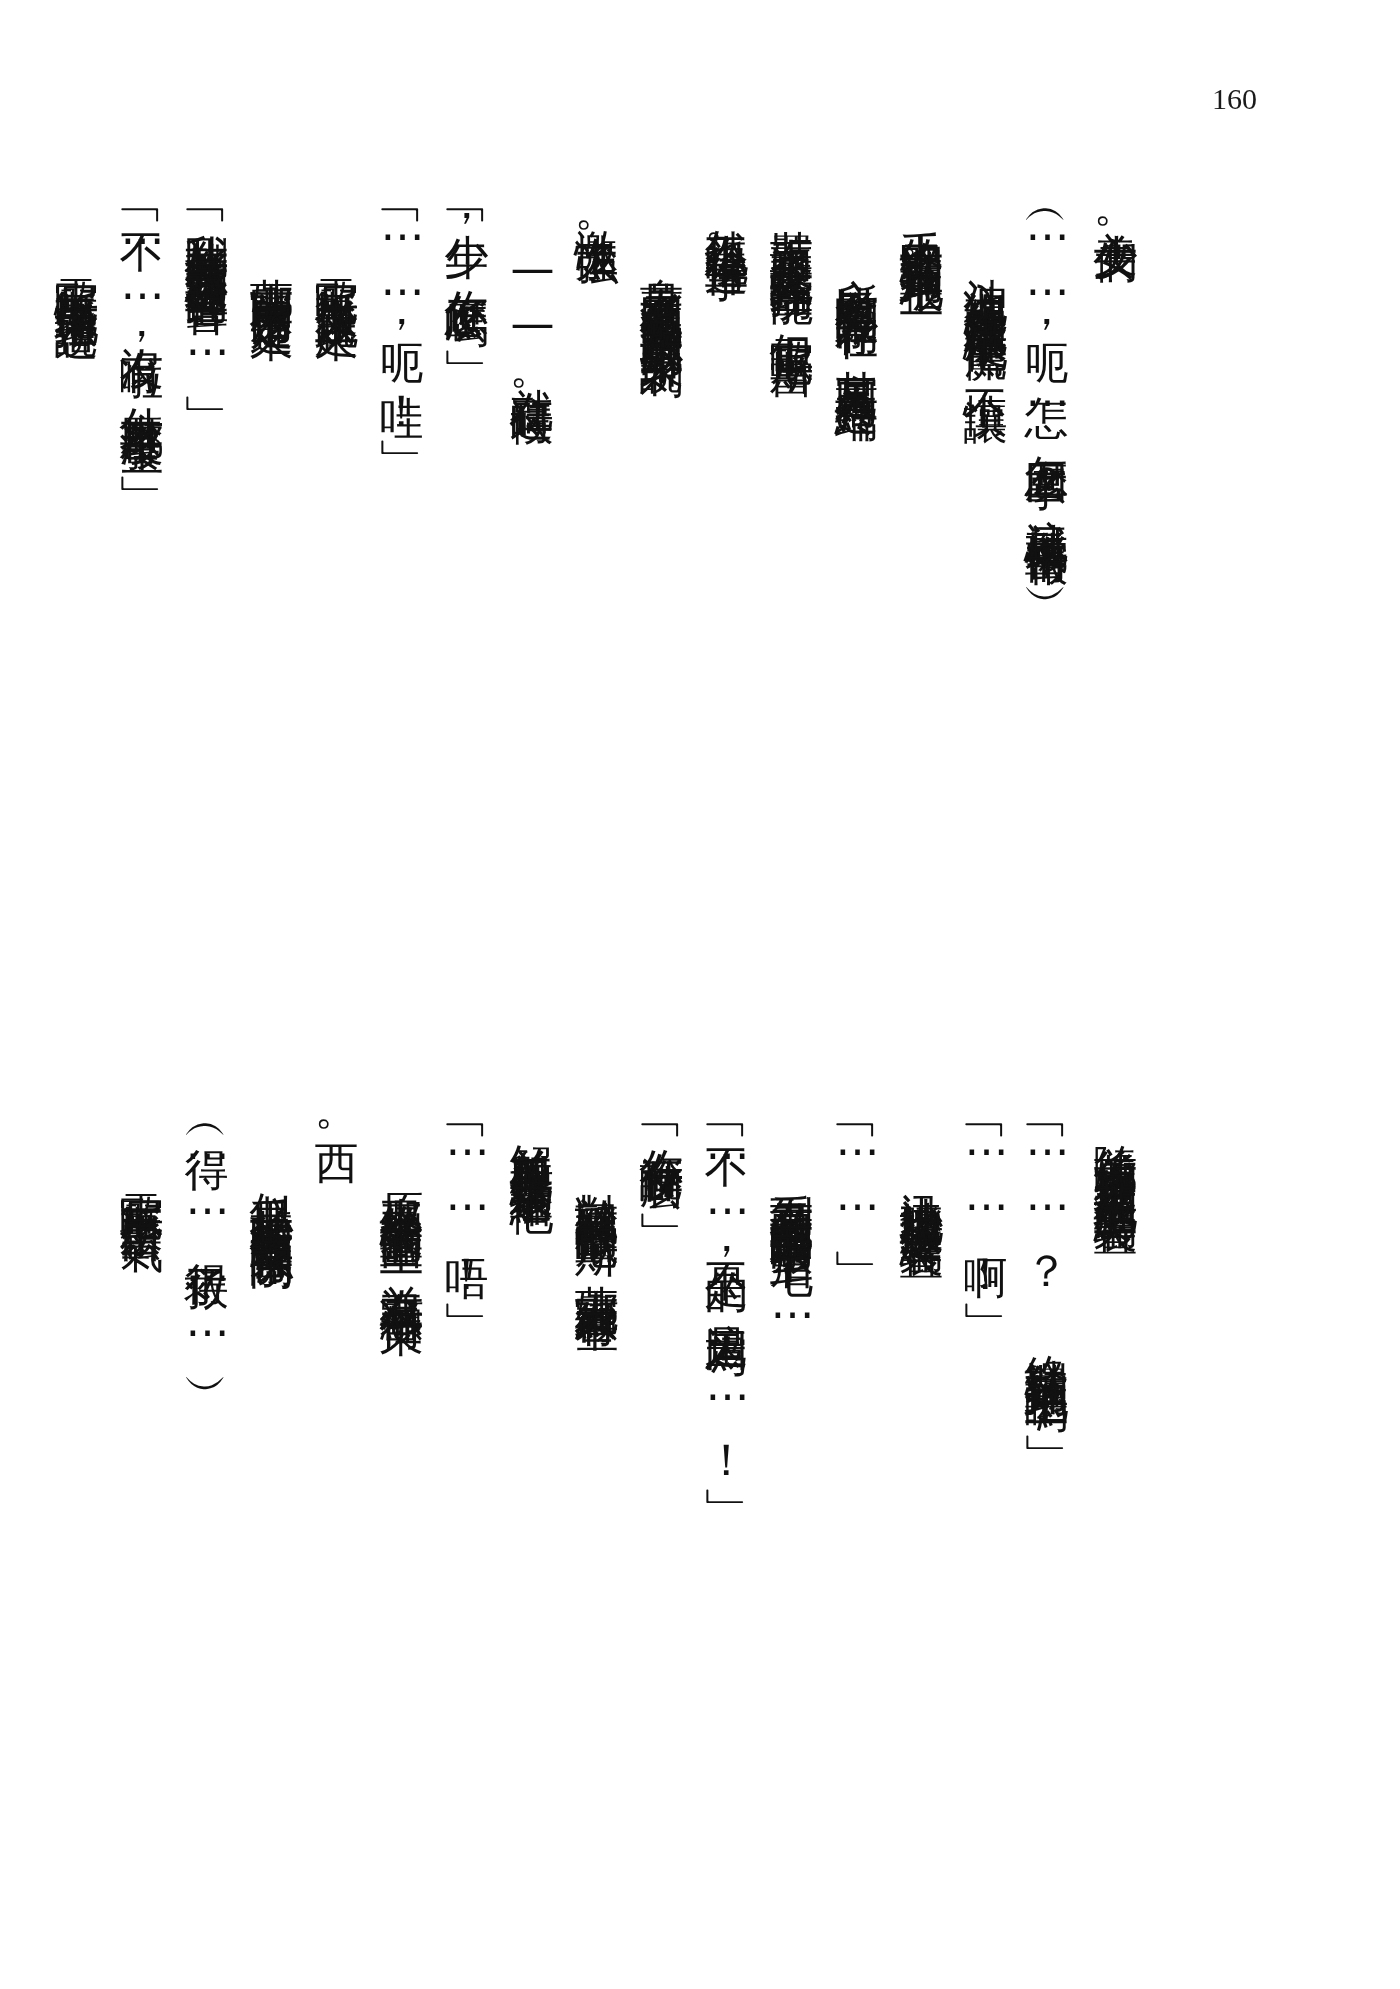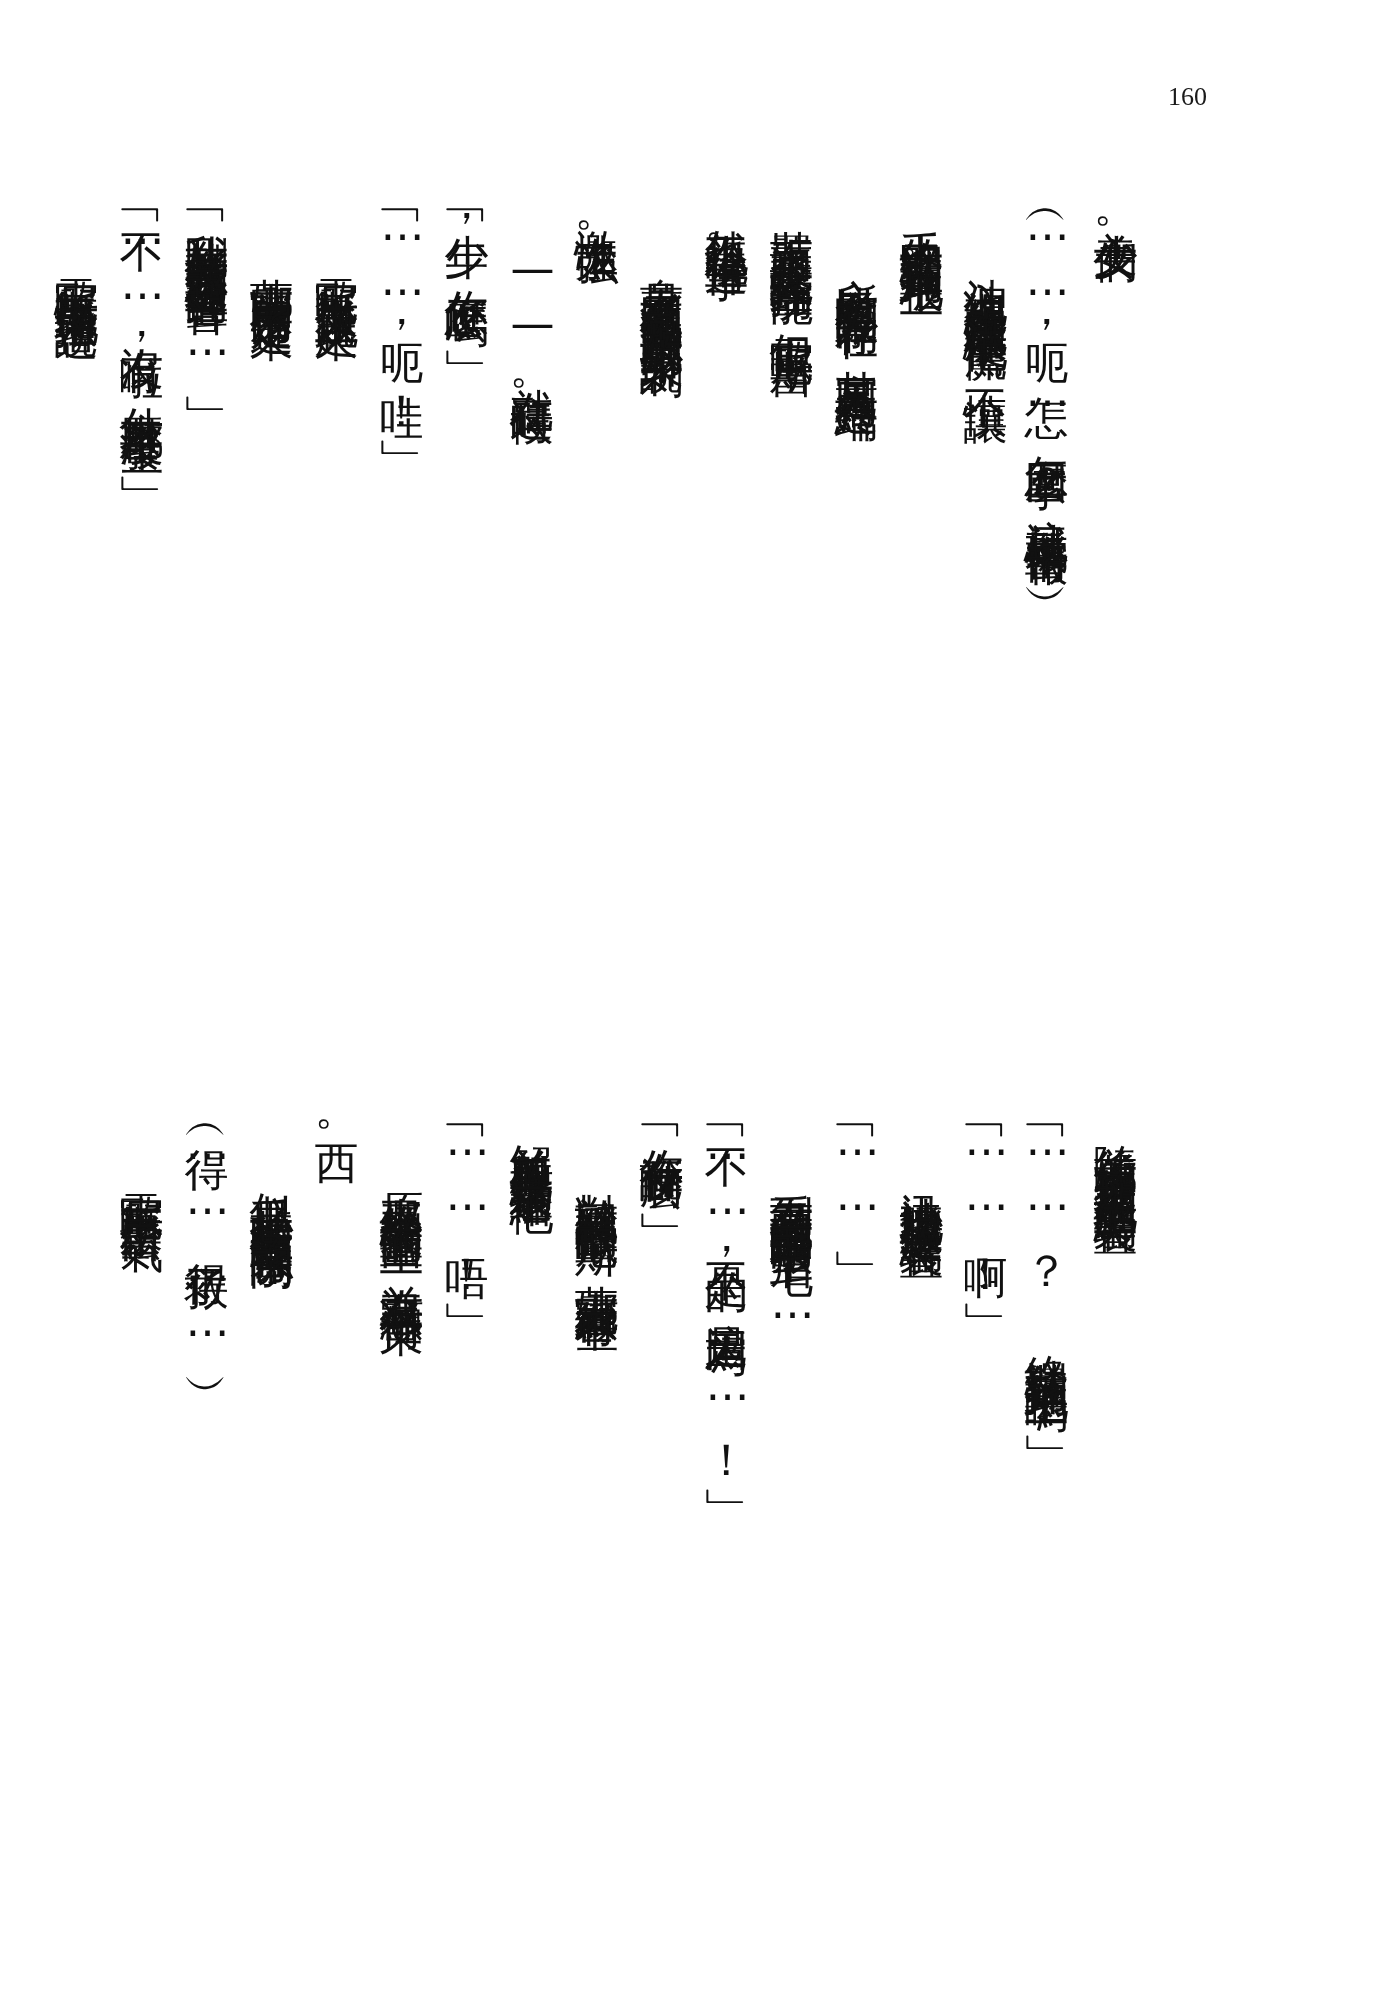--- a/index.html
+++ b/index.html
@@ -1,18 +1,18 @@
 <!DOCTYPE html>
 <html><head>
 <meta charset="utf-8">
 <style>
   html, body { margin: 0; padding: 0; background: #ffffff; }
   body { width: 1400px; height: 1989px; position: relative; overflow: hidden;
          font-family: "DejaVu Serif", "Liberation Serif", serif; color: #111111; }
-  .page-number { position: absolute; top: 82px; left: 1168px; font-size: 26px;
+  .page-number { position: absolute; top: 82px; left: 1212px; font-size: 30px;
                  font-family: "Liberation Serif", "DejaVu Serif", serif; color: #1a1a1a; }
   .col { position: absolute; writing-mode: vertical-rl; text-orientation: upright;
          font-size: 44px; line-height: 48px; letter-spacing: 4px; white-space: nowrap;
          font-family: "DejaVu Sans", sans-serif; color: #111; }
   .col.indent { padding-top: 48px; }
 </style>
 </head>
 <body>
 
 <div>

